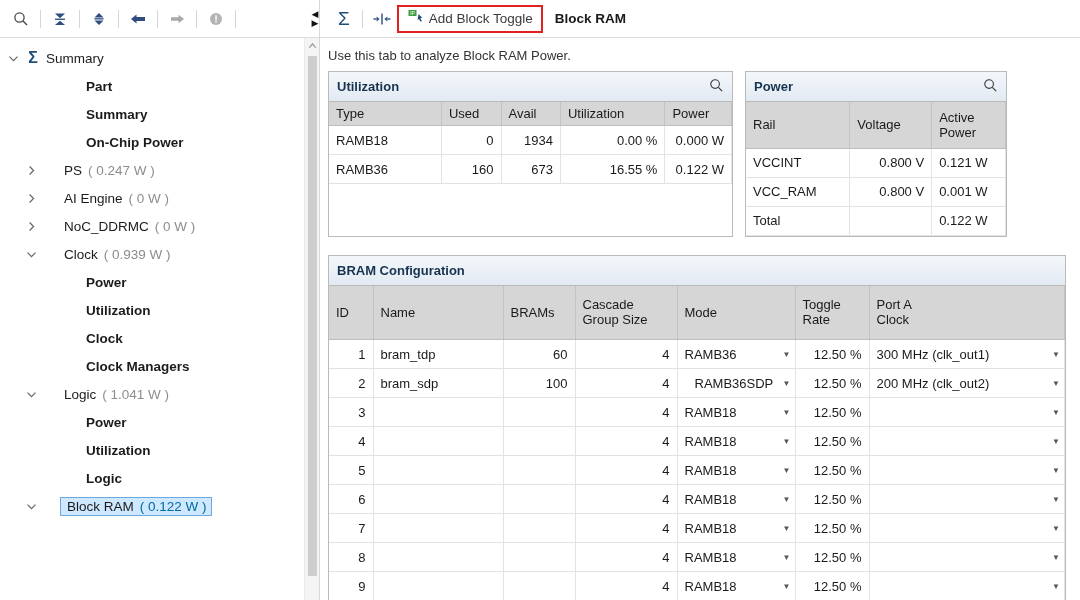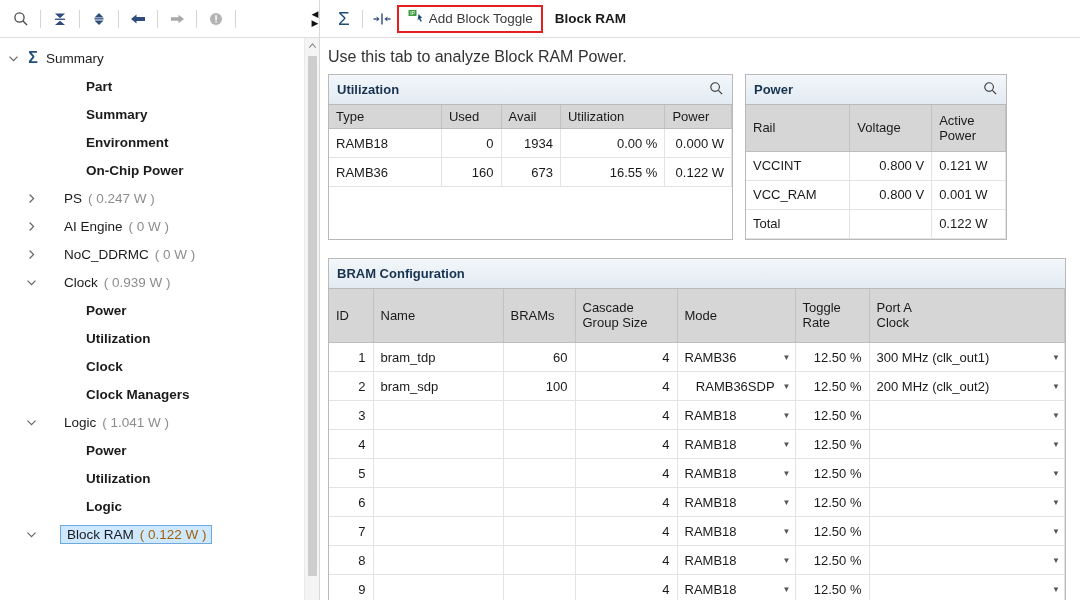--- a/index.html
+++ b/index.html
@@ -111,21 +111,21 @@
     display: flex; align-items: center; gap: 6px;
     height: 28px; padding: 0 8px;
     border: 2px solid #e32020;
     background: #ffffff;
     font-size: 13.5px; color: #3a3a3a;
     cursor: default;
   }
   #tab-title { font-weight: bold; font-size: 13.5px; color: #1a1a1a; margin-left: 12px; }
 
   #right-body { flex: 1; overflow: hidden; padding: 0 0 0 0; position: relative; }
-  #hint-text { padding: 10px 0 8px 8px; font-size: 16px; color: #333; }
+  #hint-text { padding: 10px 0 8px 8px; font-size: 13px; color: #333; }
 
   
   .card { border: 1px solid #b9b9b9; background: #ffffff; }
   .card-head {
     height: 30px; display: flex; align-items: center;
     background: linear-gradient(to bottom, #f3f7fb 0%, #e2eaf2 100%);
     border-bottom: 1px solid #b9b9b9;
     padding: 0 8px;
     font-weight: bold; font-size: 13px; color: #17334f;
   }
@@ -243,25 +243,20 @@
             <span class="sel-box"><span class="tree-label">Part</span></span>
           </div>
           <div class="tree-row indent-2">
             <span class="twisty"></span>
             <span class="tree-icon" style="width: 0px;"></span>
             <span class="sel-box"><span class="tree-label">Summary</span></span>
           </div>
           <div class="tree-row indent-2">
             <span class="twisty"></span>
             <span class="tree-icon" style="width: 0px;"></span>
-            <span class="sel-box"><span class="tree-label">Environment</span></span>
-          </div>
-          <div class="tree-row indent-2">
-            <span class="twisty"></span>
-            <span class="tree-icon" style="width: 0px;"></span>
             <span class="sel-box"><span class="tree-label">On-Chip Power</span></span>
           </div>
           <div class="tree-row indent-1">
             <span class="twisty">
               <svg width="11" height="11" viewBox="0 0 11 11">
                 <path d="M3.6 1.5 L7.6 5.5 L3.6 9.5" fill="none" stroke="#666" stroke-width="1.2"></path>
               </svg>
             </span>
             <span class="tree-icon"></span>
             <span class="sel-box"><span class="tree-label">PS</span><span class="tree-watt">( 0.247 W )</span></span>
@@ -337,21 +332,21 @@
             <span class="tree-icon" style="width: 0px;"></span>
             <span class="sel-box"><span class="tree-label">Logic</span></span>
           </div>
           <div class="tree-row selected indent-1">
             <span class="twisty">
               <svg width="11" height="11" viewBox="0 0 11 11">
                 <path d="M1.5 3.6 L5.5 7.6 L9.5 3.6" fill="none" stroke="#666" stroke-width="1.2"></path>
               </svg>
             </span>
             <span class="tree-icon"></span>
-            <span class="sel-box"><span class="tree-label">Block RAM</span><span class="tree-watt" style="color: #a16207;">( 0.122 W )</span></span>
+            <span class="sel-box"><span class="tree-label">Block RAM</span><span class="tree-watt" style="color: #0369a1;">( 0.122 W )</span></span>
           </div>
         </div>
       <div id="left-scroll">
         <div class="sb-arrow">
           <svg width="9" height="7" viewBox="0 0 9 7">
               <path d="M4.5 1 L8.2 5.4 L7.4 6.1 L4.5 2.7 L1.6 6.1 L0.8 5.4 Z" fill="#8a8a8a"></path>
             </svg>
         </div>
         <div class="sb-thumb"></div>
       </div>
@@ -508,21 +503,21 @@
                     <span class="txt">300 MHz (clk_out1)</span>
                     <span class="dd-arrow">▼</span>
                   </div>
                 </td>
               </tr>
               <tr>
                 <td class="idcell">2</td>
                 <td>bram_sdp</td>
                 <td class="num">100</td>
                 <td class="num">4</td>
-                <td style="padding: 4px 4px 4px 3px; text-align: right;">
+                <td style="padding: 4px 4px 4px 17px;">
                   <div class="cellflex">
                     <span class="txt">RAMB36SDP</span>
                     <span class="dd-arrow">▼</span>
                   </div>
                 </td>
                 <td class="num">12.50 %</td>
                 <td style="padding: 4px 4px 4px 7px;">
                   <div class="cellflex">
                     <span class="txt">200 MHz (clk_out2)</span>
                     <span class="dd-arrow">▼</span>

